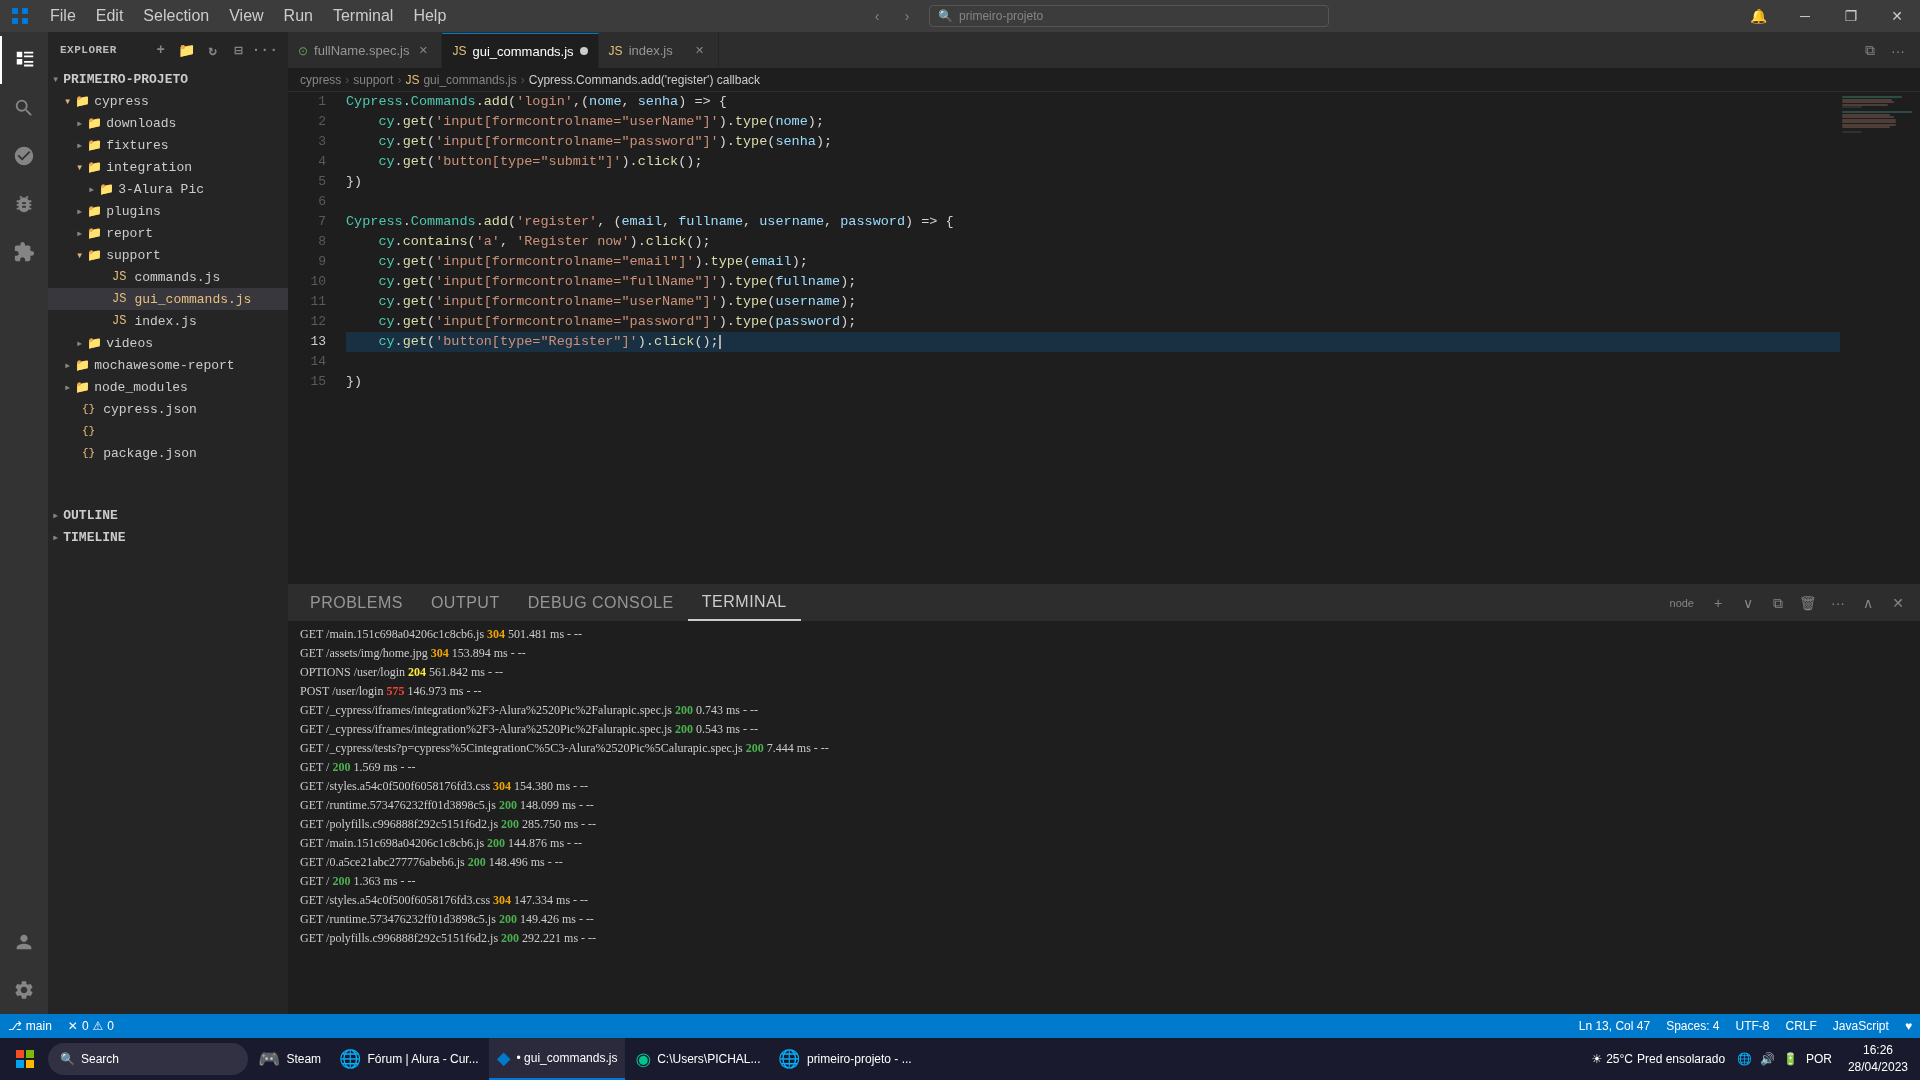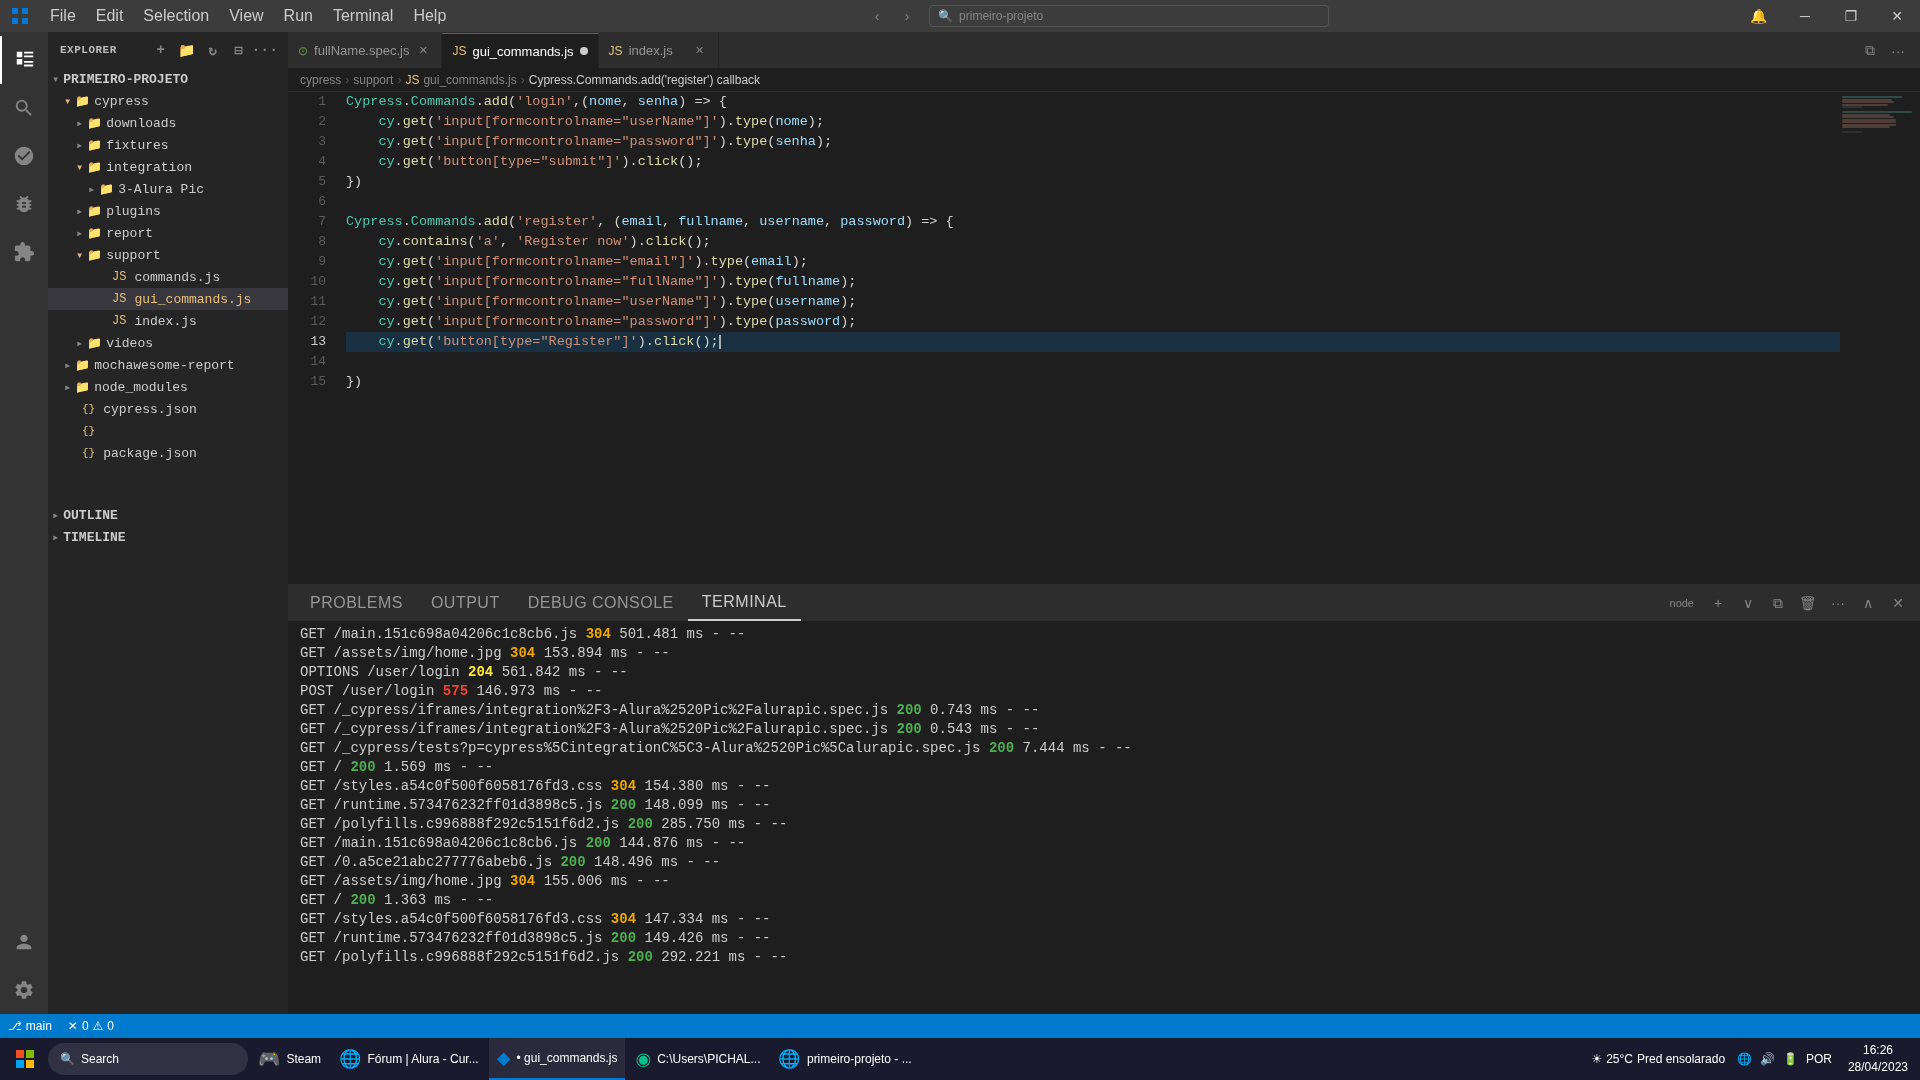--- a/index.html
+++ b/index.html
@@ -428,22 +428,22 @@
       border-radius: 4px;
       color: #858585;
       font-size: 14px;
     }
 
     #terminal-content {
       flex: 1;
       overflow-y: auto;
       overflow-x: hidden;
       padding: 4px 12px;
-      font-family: Liberation Mono, monospace;
-      font-size: 14px;
+      font-family: Liberation Serif, serif;
+      font-size: 12px;
       line-height: 19px;
       color: #cccccc;
     }
     #terminal-content::-webkit-scrollbar { width: 8px; }
     #terminal-content::-webkit-scrollbar-track { background: #1e1e1e; }
     #terminal-content::-webkit-scrollbar-thumb { background: #424242; }
 
     .term-line { white-space: pre; }
     .term-204 { color: #ffeb3b; font-weight: bold; }
     .status-200 { color: #4caf50; font-weight: bold; }
@@ -936,21 +936,20 @@
           <div class="term-line">POST /user/login <span class="status-401">575</span> 146.973 ms - --</div>
           <div class="term-line">GET /_cypress/iframes/integration%2F3-Alura%2520Pic%2Falurapic.spec.js <span class="status-200">200</span> 0.743 ms - --</div>
           <div class="term-line">GET /_cypress/iframes/integration%2F3-Alura%2520Pic%2Falurapic.spec.js <span class="status-200">200</span> 0.543 ms - --</div>
           <div class="term-line">GET /_cypress/tests?p=cypress%5CintegrationC%5C3-Alura%2520Pic%5Calurapic.spec.js <span class="status-200">200</span> 7.444 ms - --</div>
           <div class="term-line">GET / <span class="status-200">200</span> 1.569 ms - --</div>
           <div class="term-line">GET /styles.a54c0f500f6058176fd3.css <span class="status-304">304</span> 154.380 ms - --</div>
           <div class="term-line">GET /runtime.573476232ff01d3898c5.js <span class="status-200">200</span> 148.099 ms - --</div>
           <div class="term-line">GET /polyfills.c996888f292c5151f6d2.js <span class="status-200">200</span> 285.750 ms - --</div>
           <div class="term-line">GET /main.151c698a04206c1c8cb6.js <span class="status-200">200</span> 144.876 ms - --</div>
           <div class="term-line">GET /0.a5ce21abc277776abeb6.js <span class="status-200">200</span> 148.496 ms - --</div>
-          <div class="term-line">GET /assets/img/home.jpg <span class="status-304">304</span> 155.006 ms - --</div>
           <div class="term-line">GET / <span class="status-200">200</span> 1.363 ms - --</div>
           <div class="term-line">GET /styles.a54c0f500f6058176fd3.css <span class="status-304">304</span> 147.334 ms - --</div>
           <div class="term-line">GET /runtime.573476232ff01d3898c5.js <span class="status-200">200</span> 149.426 ms - --</div>
           <div class="term-line">GET /polyfills.c996888f292c5151f6d2.js <span class="status-200">200</span> 292.221 ms - --</div>
 
         </div>
       </div>
 
     </div>
   </div>
@@ -961,20 +960,40 @@
   <div id="status-left">
     <div class="status-item">
       <span>⎇</span>
       <span>main</span>
     </div>
     <div class="status-item">
       <span>✕</span>
       <span>0</span>
       <span>⚠</span>
       <span>0</span>
+    </div>
+  </div>
+  <div id="status-right">
+    <div class="status-item">
+      <span>Ln 13, Col 47</span>
+    </div>
+    <div class="status-item">
+      <span>Spaces: 4</span>
+    </div>
+    <div class="status-item">
+      <span>UTF-8</span>
+    </div>
+    <div class="status-item">
+      <span>CRLF</span>
+    </div>
+    <div class="status-item">
+      <span>JavaScript</span>
+    </div>
+    <div class="status-item">
+      <span>♥</span>
     </div>
   </div>
 </div>
 
 <div id="taskbar">
   <div id="start-btn">
     <svg width="18" height="18" viewBox="0 0 18 18" xmlns="http://www.w3.org/2000/svg">
       <rect x="0" y="0" width="8" height="8" fill="#f25022"></rect>
       <rect x="10" y="0" width="8" height="8" fill="#7fba00"></rect>
       <rect x="0" y="10" width="8" height="8" fill="#00a4ef"></rect>

